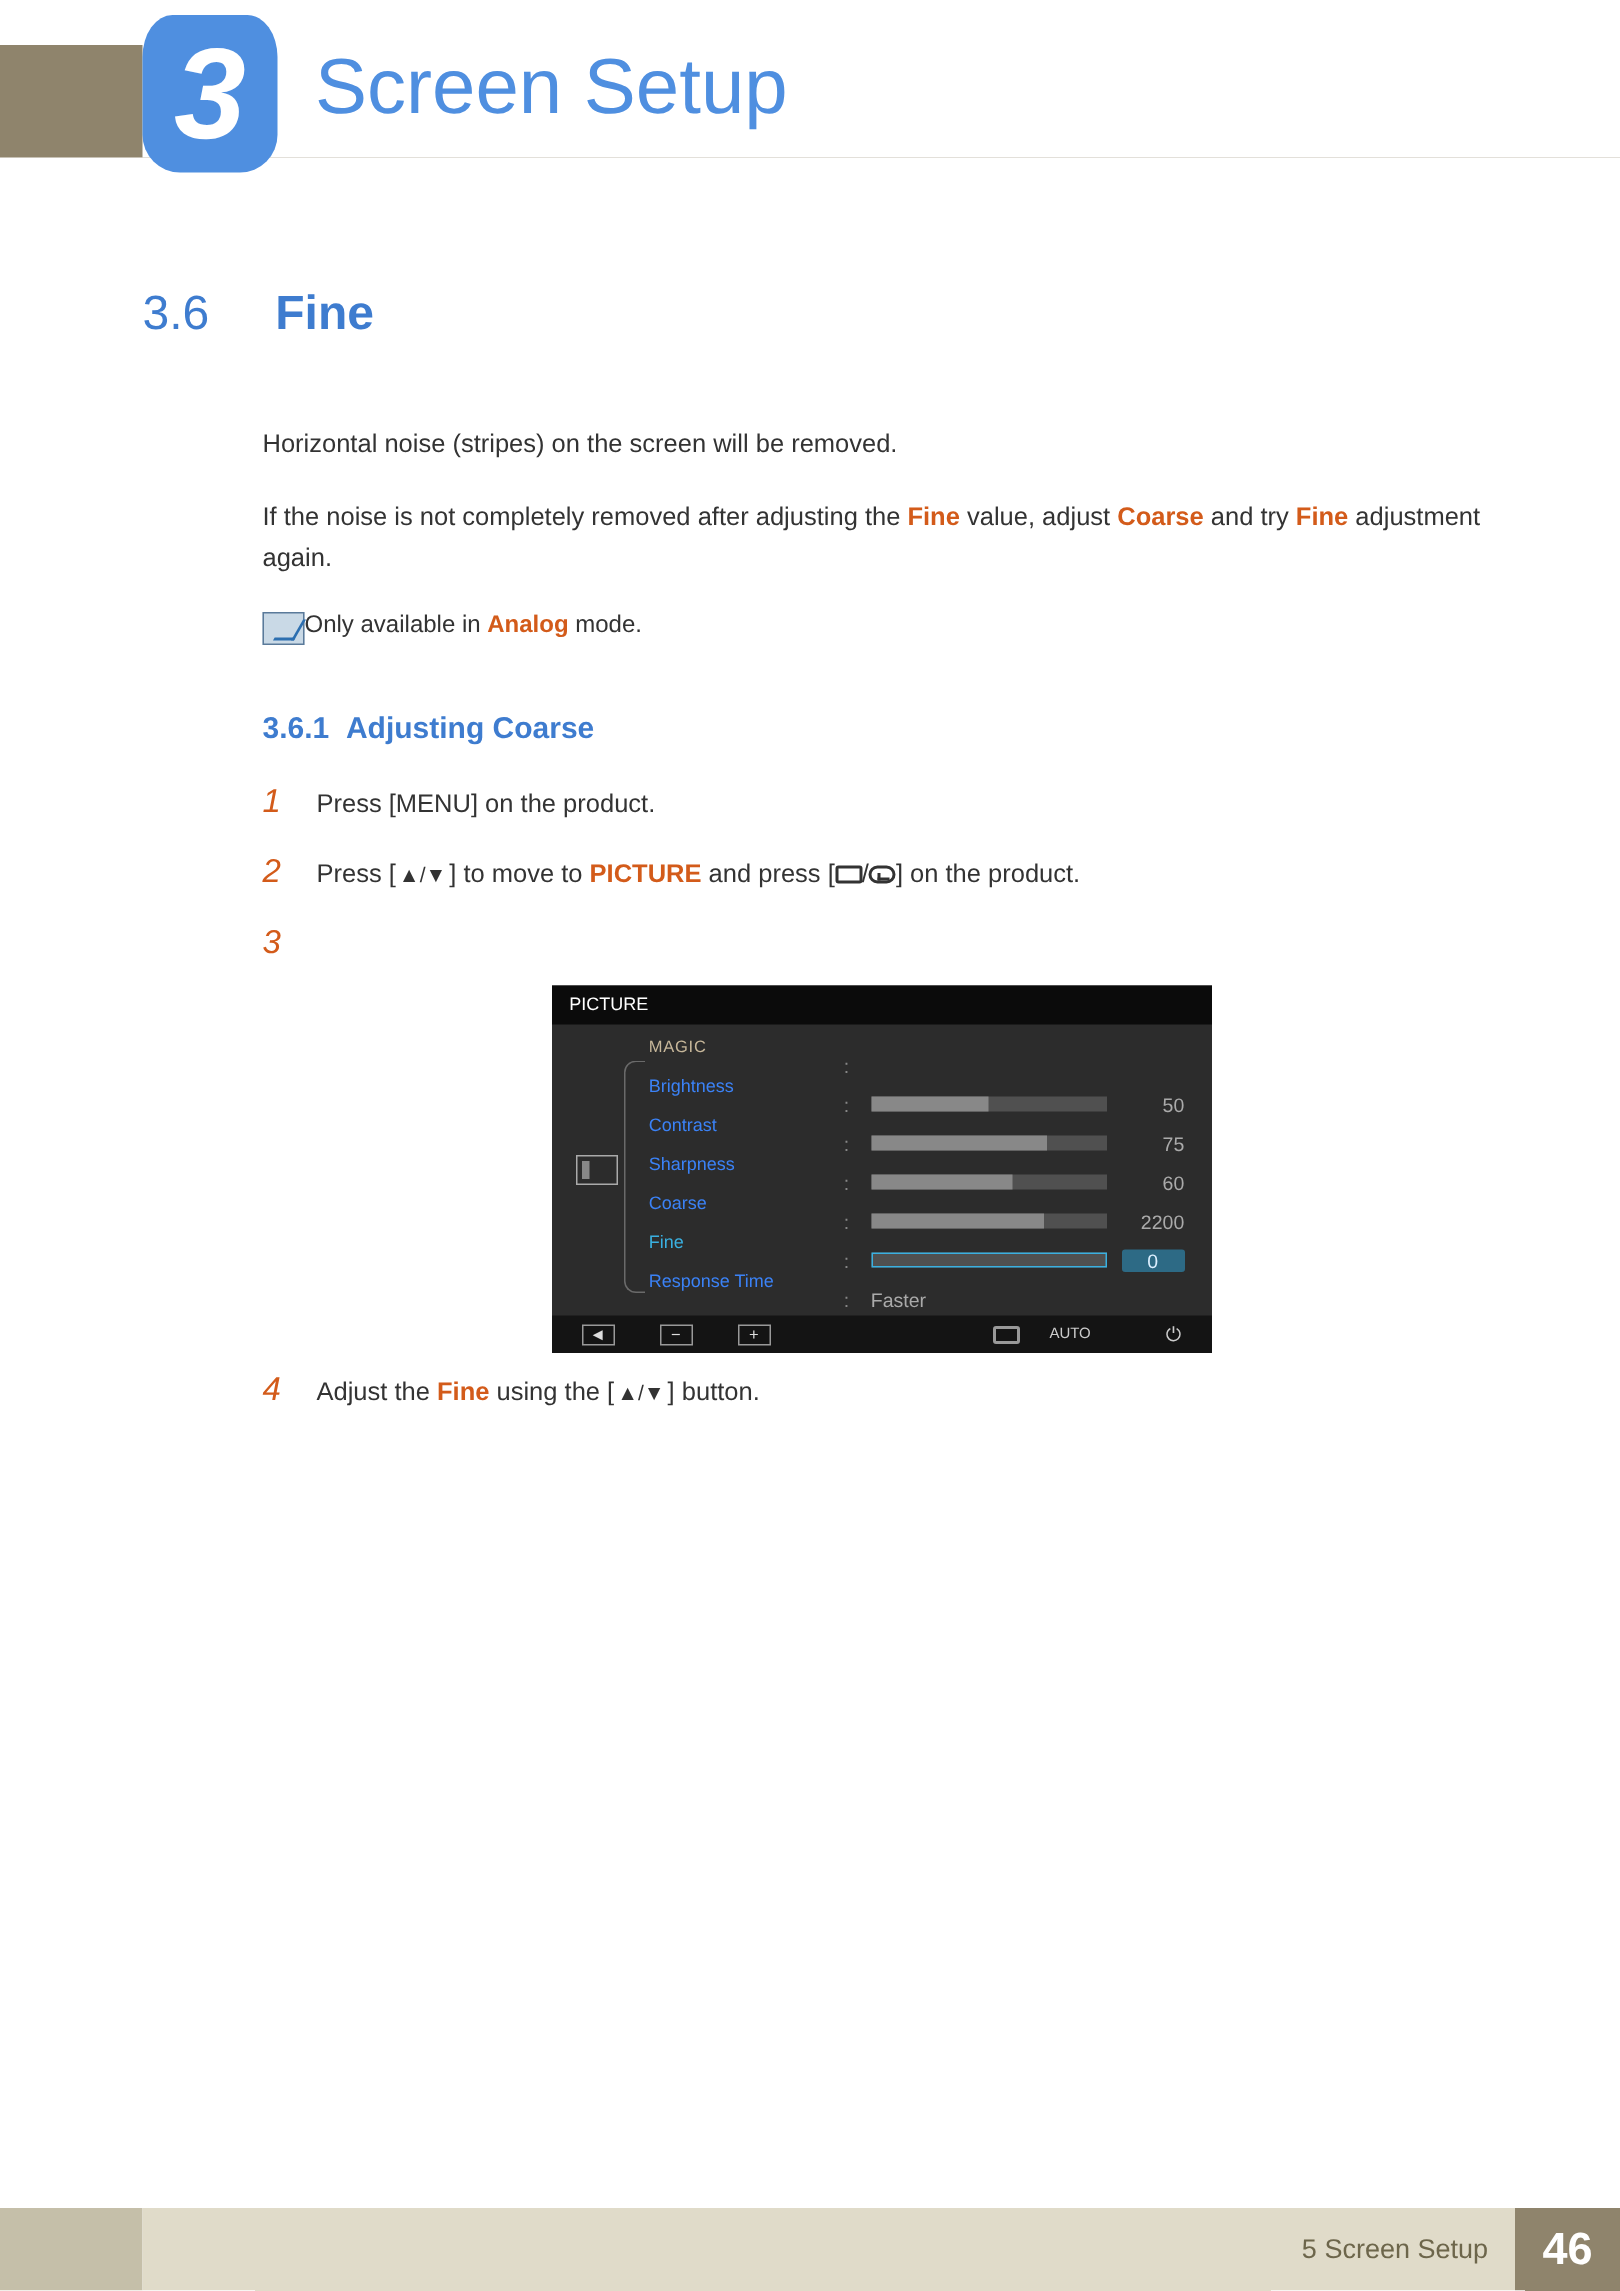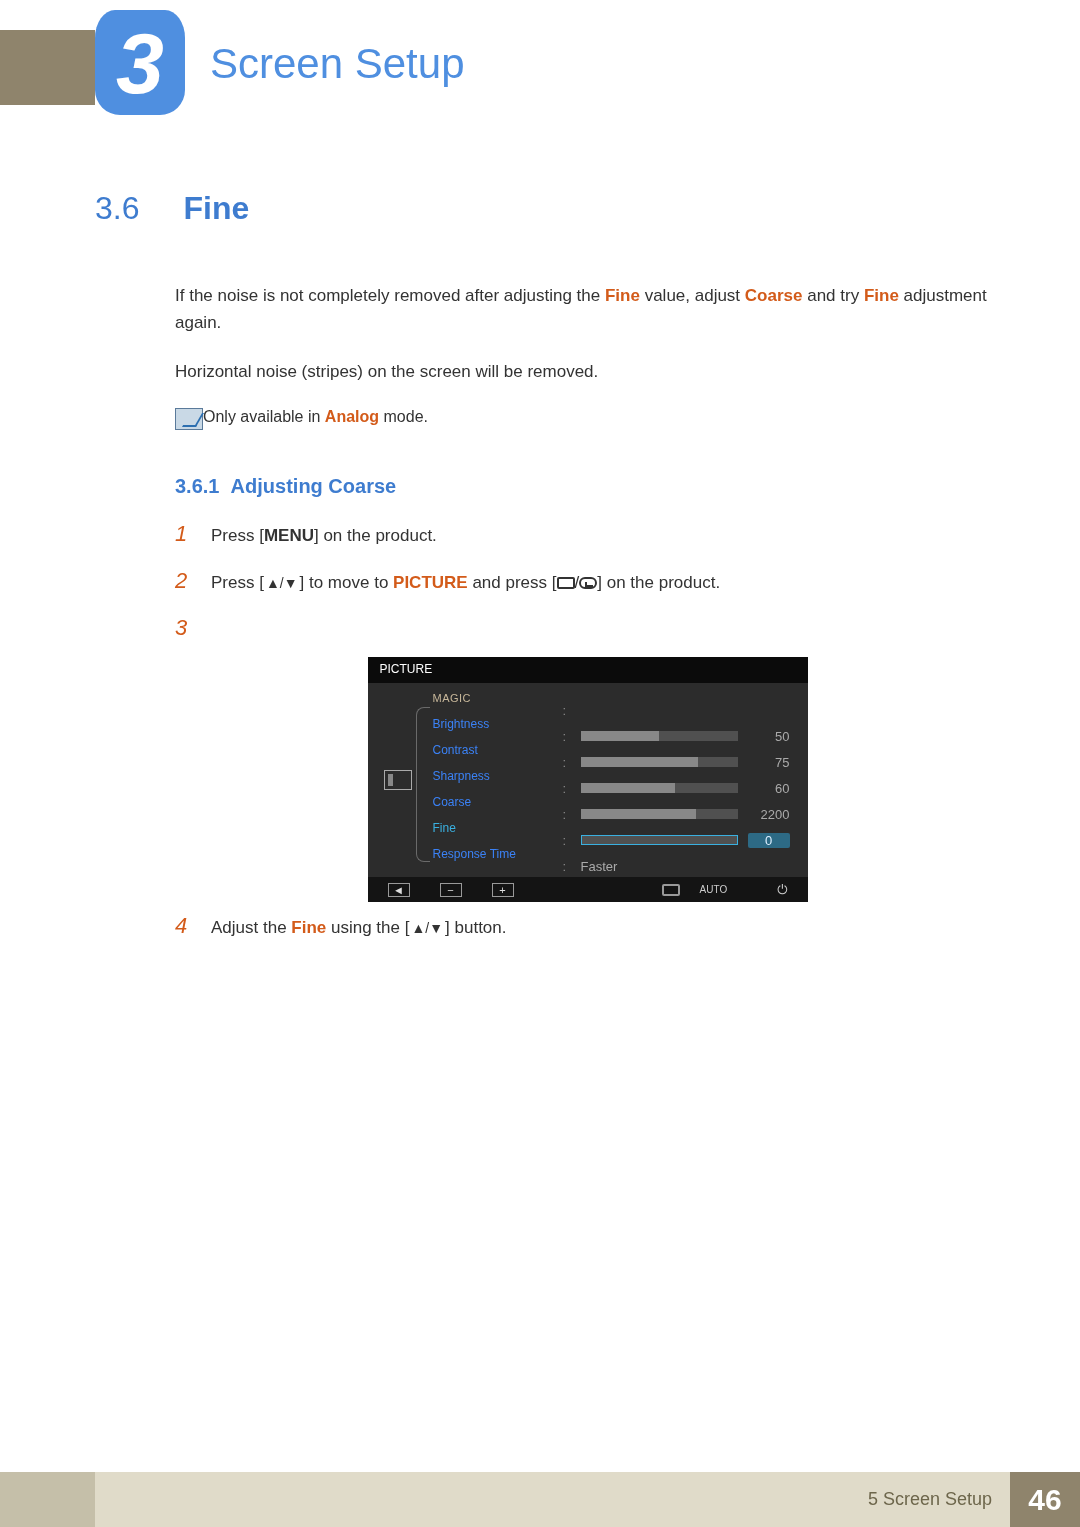--- a/index.html
+++ b/index.html
@@ -34,23 +34,23 @@
   }
   .chapter-num {
     color: #fff;
     font-size: 86px;
     font-weight: bold;
     font-style: italic;
     line-height: 1;
   }
   .chapter-title {
     position: absolute;
-    top: 40px; left: 210px;
+    top: 28px; left: 210px;
     color: #4f8fe0;
-    font-size: 42px;
+    font-size: 52px;
     font-weight: normal;
   }
   .content {
     position: absolute;
     top: 190px; left: 95px; right: 80px; bottom: 90px;
   }
   .section-head {
     display:flex; gap: 44px;
     font-size: 32px;
     color: #3e7ccf;
@@ -107,21 +107,21 @@
     font-size: 22px;
     width: 20px;
     flex-shrink:0;
   }
   .btn-glyph {
     display:inline-block;
     font-size: 14px;
     vertical-align: middle;
     padding:0 2px;
   }
-  .menu-word { font-weight: bold; }
+  .menu-word { font-weight: normal; }
   .rect-icon {
     display:inline-block; width:18px; height:12px; border:2px solid #333; border-radius:2px; vertical-align:middle;
   }
   .enter-icon {
     display:inline-block; width:18px; height:12px; border:2px solid #333; border-radius:6px; position:relative; vertical-align:middle;
   }
   .enter-icon::after{ content:""; position:absolute; left:4px; top:3px; width:6px;height:3px;border-left:2px solid #333; border-bottom:2px solid #333;}
 
   
   .osd {
@@ -201,25 +201,25 @@
   <div class="chapter-num">3</div>
 </div>
 <div class="chapter-title">Screen Setup</div>
 
 <div class="content">
   <div class="section-head">
     <span class="section-num">3.6</span>
     <span class="section-title">Fine</span>
   </div>
 
+  <p class="body-text">Horizontal noise (stripes) on the screen will be removed.</p>
+
   <p class="body-text">
     <span>If the noise is not completely removed after adjusting the </span><span class="keyword">Fine</span><span> value, adjust </span><span class="keyword">Coarse</span><span> and try </span><span class="keyword">Fine</span><span> adjustment again.</span>
   </p>
-
-  <p class="body-text">Horizontal noise (stripes) on the screen will be removed.</p>
 
   <div class="note-row">
     <div class="note-icon"></div>
     <div>
       <span>Only available in </span><span class="keyword">Analog</span><span> mode.</span>
     </div>
   </div>
 
   <div class="subhead">
     <span>3.6.1</span>&nbsp;&nbsp;<span>Adjusting Coarse</span>

